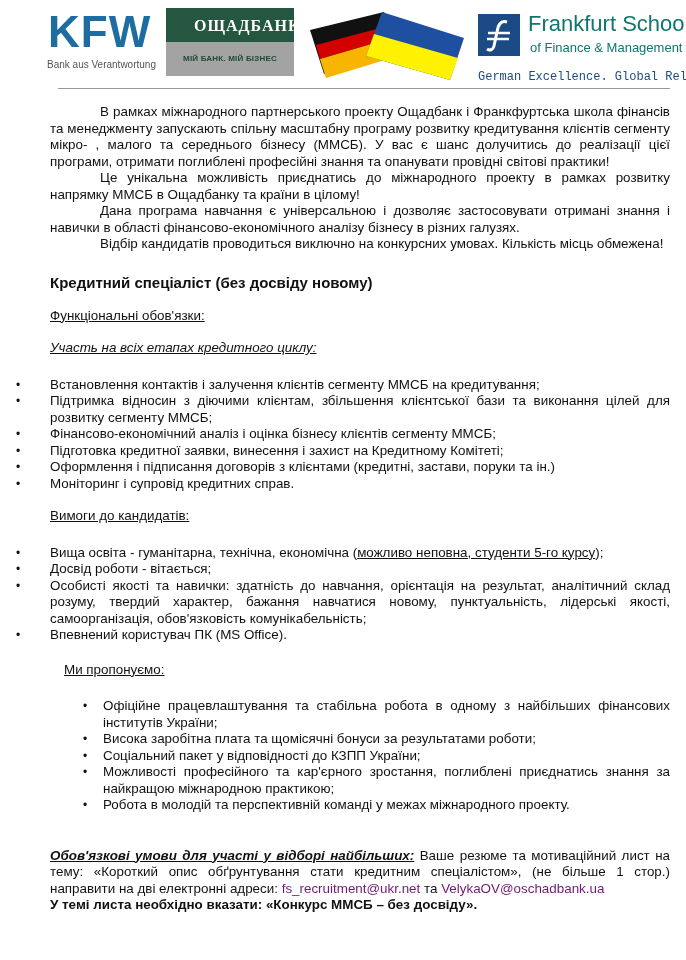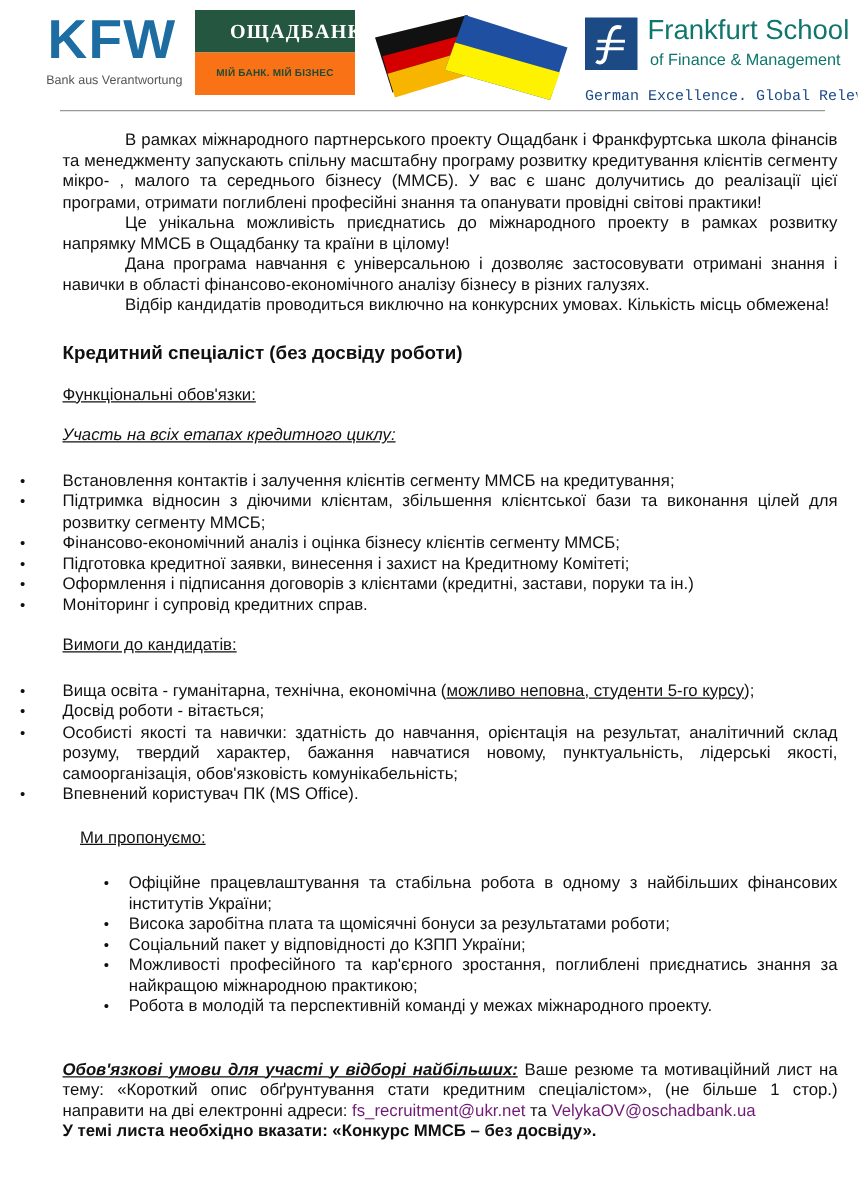--- a/index.html
+++ b/index.html
@@ -1,27 +1,27 @@
 <!DOCTYPE html>
 <html><head>
 <meta charset="utf-8">
 <style>
   html, body { margin: 0; padding: 0; background: #ffffff; }
   body { width: 686px; height: 960px; position: relative; overflow: hidden;
          font-family: "Liberation Sans", sans-serif; color: #111111; }
   
-  .header { position: absolute; left: 8px; top: 0; width: 598px; height: 92px; }
+  .header { position: absolute; left: 18px; top: 0; width: 598px; height: 92px; }
   .kfw { position: absolute; left: 28px; top: 10px; width: 112px; height: 62px; }
   .kfw-mark { position: absolute; left: 2px; top: 0; font-family: "Liberation Sans", sans-serif;
               font-weight: bold; font-size: 44px; letter-spacing: 1px; color: #1d6da3; line-height: 44px; }
   .kfw-tag { position: absolute; left: 1px; top: 49px; font-size: 10px; color: #555555; white-space: nowrap; }
   .osch { position: absolute; left: 148px; top: 8px; width: 128px; height: 68px; }
   .osch-top { height: 34px; background: #255640; color: #ffffff; font-family: "Liberation Serif", serif;
               font-size: 16px; font-weight: bold; letter-spacing: 1px; text-align: center; line-height: 36px; padding-left: 28px; }
-  .osch-bot { height: 34px; background: #f97316; color: #1f4a33; font-size: 8px; font-weight: bold;
+  .osch-bot { height: 34px; background: #a3a3a3; color: #1f4a33; font-size: 8px; font-weight: bold;
               text-align: center; line-height: 34px; letter-spacing: 0.2px; }
   .flags { position: absolute; left: 288px; top: 8px; width: 170px; height: 80px; }
   .fs { position: absolute; left: 458px; top: 10px; width: 220px; height: 78px; }
   .fs-icon { position: absolute; left: 2px; top: 4px; width: 42px; height: 42px; background: #1b4a84; }
   .fs-name { position: absolute; left: 52px; top: 0px; font-size: 22px; color: #0f766e; white-space: nowrap; line-height: 28px; }
   .fs-sub { position: absolute; left: 54px; top: 30px; font-size: 13px; color: #0f766e; white-space: nowrap; }
   .fs-slogan { position: absolute; left: 2px; top: 60px; font-size: 12px; color: #1b4a84; white-space: nowrap; font-family: Liberation Mono, monospace; }
   .header-rule { position: absolute; left: 40px; top: 88px; width: 612px; height: 1px; background: #999999; }
 
   
@@ -82,21 +82,21 @@
   </div>
   <div class="header-rule"></div>
 </div>
 
 <div class="doc">
   <p class="p indent">В рамках міжнародного партнерського проекту Ощадбанк і Франкфуртська школа фінансів та менеджменту запускають спільну масштабну програму розвитку кредитування клієнтів сегменту мікро- , малого та середнього бізнесу (ММСБ). У вас є шанс долучитись до реалізації цієї програми, отримати поглиблені професійні знання та опанувати провідні світові практики!</p>
   <p class="p indent">Це унікальна можливість приєднатись до міжнародного проекту в рамках розвитку напрямку ММСБ в Ощадбанку та країни в цілому!</p>
   <p class="p indent">Дана програма навчання є універсальною і дозволяє застосовувати отримані знання і навички в області фінансово-економічного аналізу бізнесу в різних галузях.</p>
   <p class="p indent">Відбір кандидатів проводиться виключно на конкурсних умовах. Кількість місць обмежена!</p>
 
-  <p class="title">Кредитний спеціаліст (без досвіду роботи)</p>
+  <p class="title">Кредитний спеціаліст (без досвіду новому)</p>
 
   <p class="p sub">Функціональні обов'язки:</p>
   <p class="p sub italic">Участь на всіх етапах кредитного циклу:</p>
   <ul class="list1">
     <li>Встановлення контактів і залучення клієнтів сегменту ММСБ на кредитування;</li>
     <li>Підтримка відносин з діючими клієнтам, збільшення клієнтської бази та виконання цілей для розвитку сегменту ММСБ;</li>
     <li>Фінансово-економічний аналіз і оцінка бізнесу клієнтів сегменту ММСБ;</li>
     <li>Підготовка кредитної заявки, винесення і захист на Кредитному Комітеті;</li>
     <li>Оформлення і підписання договорів з клієнтами (кредитні, застави, поруки та ін.)</li>
     <li>Моніторинг і супровід кредитних справ.</li>

